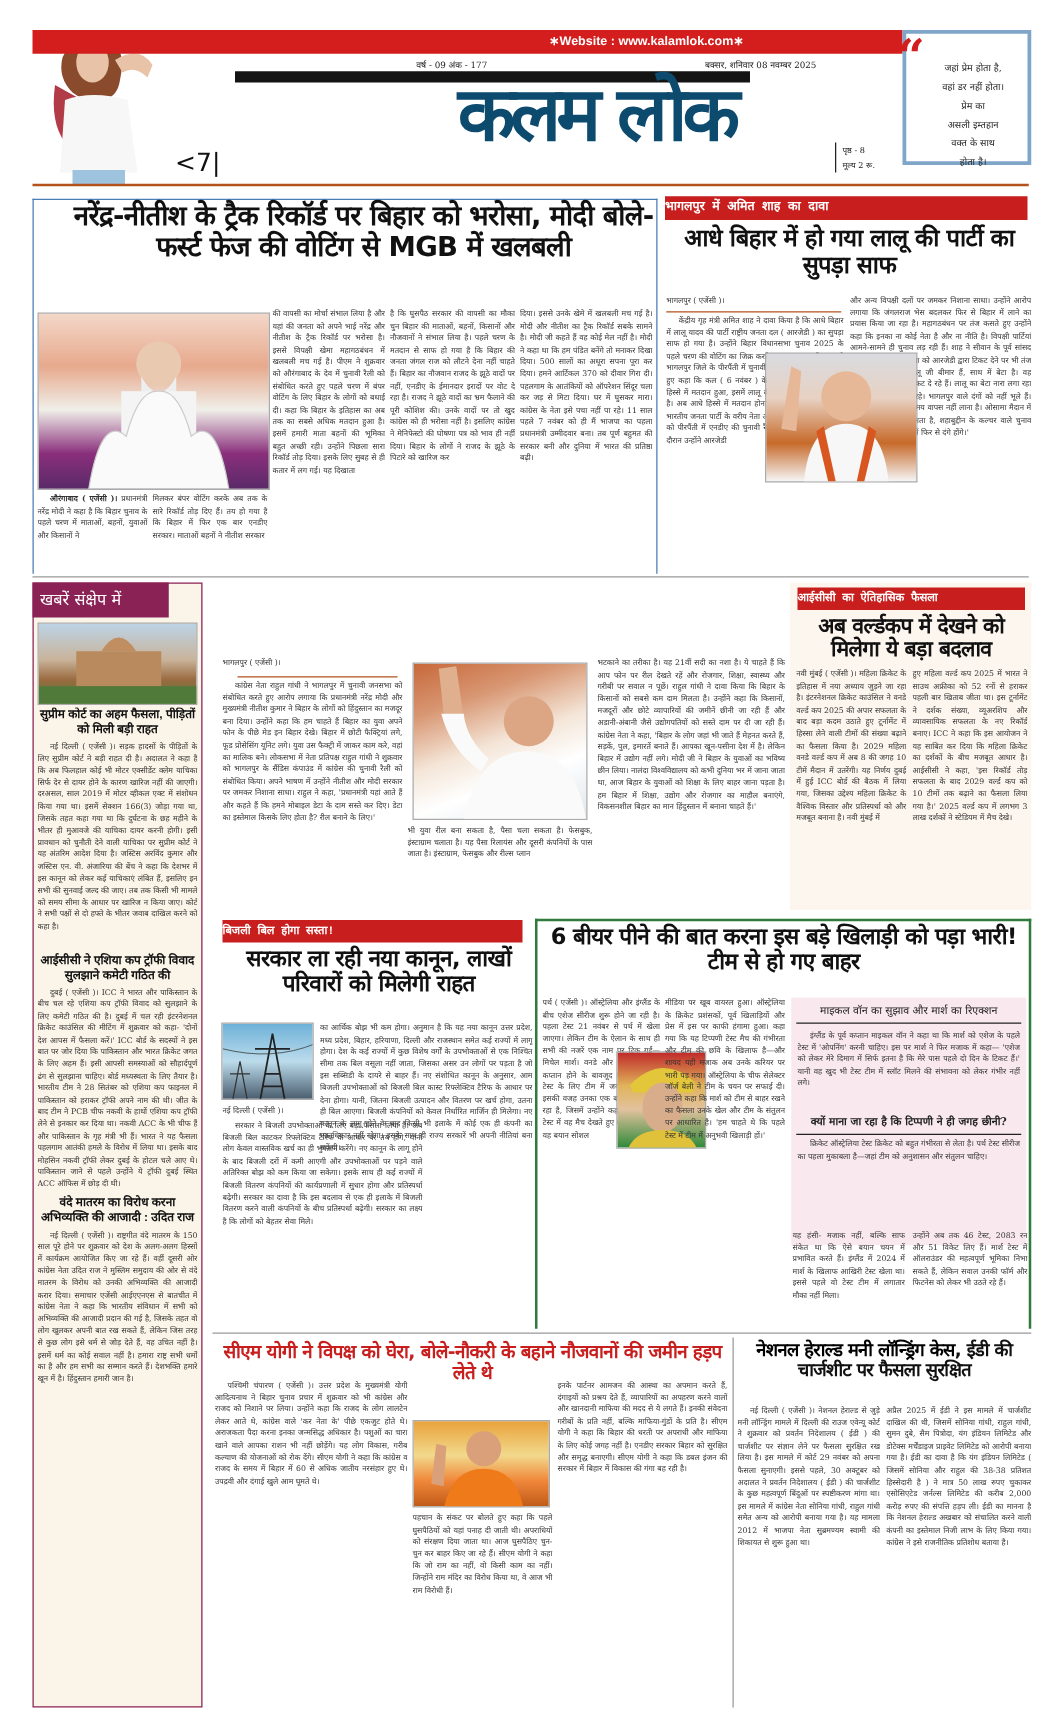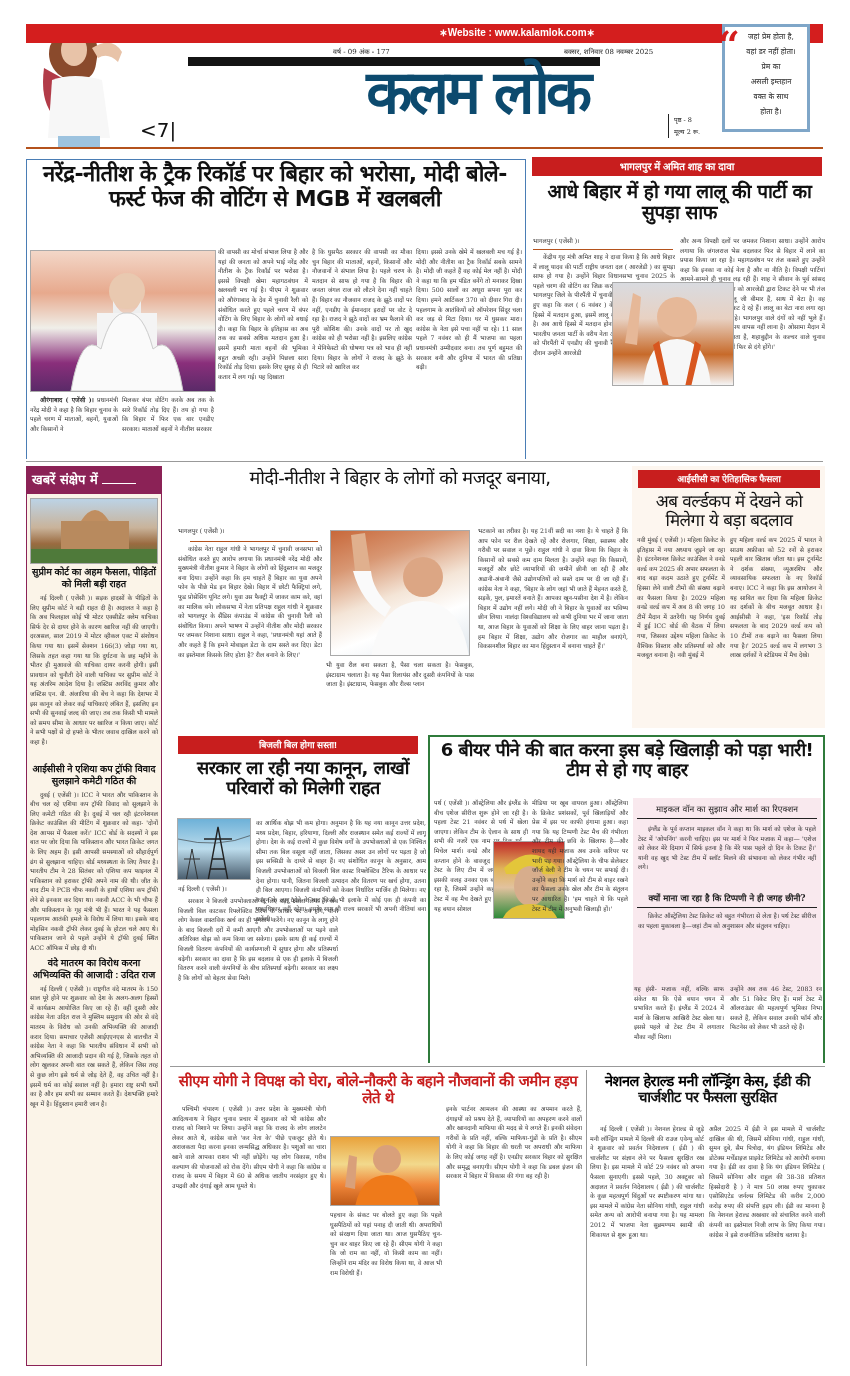--- a/index.html
+++ b/index.html
@@ -1,46 +1,46 @@
 <!DOCTYPE html>
 <html><head>
 <meta charset="utf-8">
 <style>
 *{box-sizing:border-box;margin:0;padding:0}
 body{width:850px;height:1376px;background:#fff;font-family:"DejaVu Serif",serif;color:#222;overflow:hidden;position:relative}
 .abs{position:absolute}
 .txt{font-family:"DejaVu Serif",serif;font-size:6.2px;line-height:9.6px;color:#333;text-align:justify;overflow:hidden}
 .txt p{text-indent:10px}
 .hl{font-family:"DejaVu Sans",sans-serif;font-weight:bold;color:#111;text-align:center;line-height:1.12;letter-spacing:-0.5px}
-.redbar{background:#c81e1e;color:#fff;font-family:Liberation Sans, sans-serif;text-align:center;font-weight:bold}
+.redbar{background:#c81e1e;color:#fff;font-family:Liberation Mono, monospace;font-weight:bold}
 .photo{overflow:hidden;border:1px solid #aaa}
 
 #topbar{left:26px;top:24px;width:797px;height:19px;background:#d41e1e}
 #website{right:255px;top:27px;color:#fff;font-size:10px;font-weight:bold;font-family:Liberation Sans, sans-serif}
 #meta-issue{left:333px;top:47px;font-size:7px;color:#222}
 #meta-date{left:564px;top:47px;font-size:7px;color:#222}
 #mast{left:188px;top:40px;width:400px;height:105px;font-family:"DejaVu Sans",sans-serif;font-weight:bold;font-size:60px;line-height:105px;letter-spacing:-4px;color:#0c4a6e;text-align:right}
 #mast-line{left:188px;top:57px;width:412px;height:9px;background:#141414}
 #pagenum{left:140px;top:118px;font-size:20px;font-family:"DejaVu Sans",sans-serif;color:#111}
 #pg-info{left:668px;top:114px;font-size:6.5px;line-height:12px;border-left:1.5px solid #222;padding-left:5px}
-#quotebox{left:722px;top:24px;width:88px;height:108px;border:3px solid #7fa6c8;background:#fff;padding:2px 4px 4px 14px}
+#quotebox{left:722px;top:24px;width:103px;height:108px;border:3px solid #7fa6c8;background:#fff;padding:20px 4px 4px 14px}
 #quotemark{left:718px;top:26px;color:#d41e1e;font-size:38px;font-weight:bold;font-family:"DejaVu Serif",serif;line-height:38px}
 #quote{font-size:7.5px;line-height:15px;text-align:center;color:#222}
 #girl{left:22px;top:18px;width:128px;height:130px}
 #rule1{left:26px;top:147px;width:797px;height:2px;background:#b4521c}
 
 #s1-box{left:26px;top:159px;width:500px;height:300px;border:1.5px solid #4a7db5;border-bottom:none}
-#s1-head{left:28px;top:162px;width:494px;font-size:22px}
+#s1-head{left:44px;top:162px;width:494px;font-size:22px}
 #s1-photo{left:30px;top:250px;width:186px;height:142px;background:linear-gradient(180deg,#f3d7c8 0%,#e7a98d 30%,#f0efe9 55%,#8a2f7b 80%,#5a2a68 100%)}
 
 #s2-red{left:532px;top:157px;width:290px;height:19px;font-size:10px;line-height:19px}
 #s2-head{left:532px;top:181px;width:295px;font-size:19px}
 #s2-photo{left:612px;top:282px;width:122px;height:104px;background:linear-gradient(180deg,#d9dbe0 0%,#e8d1c2 35%,#c76a2a 70%,#f5f5f5 100%)}
 
-#brief-bar{left:26px;top:466px;width:136px;height:28px;background:#8b2256;color:#fff;font-size:13px;font-weight:bold;padding:4px 6px;font-family:"DejaVu Sans",sans-serif}
+#brief-bar{left:26px;top:466px;width:109px;height:28px;background:#8b2256;color:#fff;font-size:13px;font-weight:normal;padding:4px 6px;font-family:"DejaVu Sans",sans-serif}
 #brief-box{left:26px;top:466px;width:136px;height:900px;border:1.5px solid #8b2256;background:#fbf4e8}
 #brief-photo{left:30px;top:498px;width:128px;height:66px;background:linear-gradient(180deg,#bcd3e6 0%,#c9b39a 45%,#9a6b40 70%,#4c7a3c 100%)}
 .brief-hl{font-size:9.5px;line-height:12px;text-align:center;font-weight:bold;font-family:Liberation Sans, sans-serif;color:#111}
 
 #s3-head{left:170px;top:468px;width:460px;font-size:18px;font-weight:bold}
 #s3-photo{left:330px;top:530px;width:140px;height:126px;background:linear-gradient(160deg,#c8683a 0%,#d89773 25%,#f4e5d7 50%,#ffffff 70%,#dfe6ec 100%)}
 
 #s4-box{left:632px;top:466px;width:193px;height:262px;background:#fdf6ef}
 #s4-red{left:638px;top:470px;width:182px;height:18px;font-size:9px;line-height:18px}
 #s4-head{left:638px;top:492px;width:182px;font-size:17px}
@@ -152,41 +152,40 @@
   <div class="txt" style="margin-top:3px">
       <p>दुबई ( एजेंसी )। ICC ने भारत और पाकिस्तान के बीच चल रहे एशिया कप ट्रॉफी विवाद को सुलझाने के लिए कमेटी गठित की है। दुबई में चल रही इंटरनेशनल क्रिकेट काउंसिल की मीटिंग में शुक्रवार को कहा- 'दोनों देश आपस में फैसला करें।' ICC बोर्ड के सदस्यों ने इस बात पर जोर दिया कि पाकिस्तान और भारत क्रिकेट जगत के लिए अहम हैं। इसी आपसी समस्याओं को सौहार्दपूर्ण ढंग से सुलझाना चाहिए। बोर्ड मध्यस्थता के लिए तैयार है। भारतीय टीम ने 28 सितंबर को एशिया कप फाइनल में पाकिस्तान को हराकर ट्रॉफी अपने नाम की थी। जीत के बाद टीम ने PCB चीफ नकवी के हाथों एशिया कप ट्रॉफी लेने से इनकार कर दिया था। नकवी ACC के भी चीफ हैं और पाकिस्तान के गृह मंत्री भी हैं। भारत ने यह फैसला पहलगाम आतंकी हमले के विरोध में लिया था। इसके बाद मोहसिन नकवी ट्रॉफी लेकर दुबई के होटल चले आए थे। पाकिस्तान जाने से पहले उन्होंने ये ट्रॉफी दुबई स्थित ACC ऑफिस में छोड़ दी थी।</p>
     </div>
   <div class="brief-hl" style="margin-top:4px">वंदे मातरम का विरोध करना अभिव्यक्ति की आजादी : उदित राज</div>
   <div class="txt" style="margin-top:3px">
       <p>नई दिल्ली ( एजेंसी )। राष्ट्रगीत वंदे मातरम के 150 साल पूरे होने पर शुक्रवार को देश के अलग-अलग हिस्सों में कार्यक्रम आयोजित किए जा रहे हैं। वहीं दूसरी ओर कांग्रेस नेता उदित राज ने मुस्लिम समुदाय की ओर से वंदे मातरम के विरोध को उनकी अभिव्यक्ति की आजादी करार दिया। समाचार एजेंसी आईएएनएस से बातचीत में कांग्रेस नेता ने कहा कि भारतीय संविधान में सभी को अभिव्यक्ति की आजादी प्रदान की गई है, जिसके तहत वो लोग खुलकर अपनी बात रख सकते हैं, लेकिन जिस तरह से कुछ लोग इसे धर्म से जोड़ देते हैं, वह उचित नहीं है। इसमें धर्म का कोई सवाल नहीं है। हमारा राष्ट्र सभी धर्मों का है और हम सभी का सम्मान करते हैं। देशभक्ति हमारे खून में है। हिंदुस्तान हमारी जान है।</p>
     </div>
 </div>
 
 <div class="abs hl" id="s3-head" style="font-weight:normal">
-  <div>मोदी-नीतीश ने बिहार के लोगों को मजदूर बनाया,</div>
 </div>
 <div class="abs txt" style="left:178px;top:526px;width:140px">भागलपुर ( एजेंसी )।</div>
 <div class="abs" style="left:190px;top:541px;width:128px;height:1px;background:#b4521c"></div>
 <div class="abs txt" style="left:178px;top:544px;width:144px;height:180px">
     <p>कांग्रेस नेता राहुल गांधी ने भागलपुर में चुनावी जनसभा को संबोधित करते हुए आरोप लगाया कि प्रधानमंत्री नरेंद्र मोदी और मुख्यमंत्री नीतीश कुमार ने बिहार के लोगों को हिंदुस्तान का मजदूर बना दिया। उन्होंने कहा कि हम चाहते हैं बिहार का युवा अपने फोन के पीछे मेड इन बिहार देखे। बिहार में छोटी फैक्ट्रियां लगे, फूड प्रोसेसिंग यूनिट लगे। युवा उस फैक्ट्री में जाकर काम करे, वहां का मालिक बने। लोकसभा में नेता प्रतिपक्ष राहुल गांधी ने शुक्रवार को भागलपुर के सैंडिस कंपाउंड में कांग्रेस की चुनावी रैली को संबोधित किया। अपने भाषण में उन्होंने नीतीश और मोदी सरकार पर जमकर निशाना साधा। राहुल ने कहा, 'प्रधानमंत्री यहां आते हैं और कहते हैं कि हमने मोबाइल डेटा के दाम सस्ते कर दिए। डेटा का इस्तेमाल किसके लिए होता है? रील बनाने के लिए।'</p>
   </div>
 <div class="abs photo" id="s3-photo">
   <svg width="140" height="126" viewBox="0 0 140 126">
     <path d="M24 40 L20 4 L34 2 L40 44Z" fill="#e0b08e"></path>
     <circle cx="92" cy="46" r="20" fill="#dca684"></circle>
     <path d="M40 126 Q50 70 92 70 Q130 72 138 126Z" fill="#fafafa"></path>
     <path d="M22 40 Q30 70 54 86 L60 76 Q42 60 40 40Z" fill="#fafafa"></path>
   </svg>
 </div>
 <div class="abs txt" style="left:326px;top:660px;width:148px;height:64px">भी युवा रील बना सकता है, पैसा चला सकता है। फेसबुक, इंस्टाग्राम चलाता है। यह पैसा रिलायंस और दूसरी कंपनियों के पास जाता है। इंस्टाग्राम, फेसबुक और रील्स प्लान</div>
 <div class="abs txt" style="left:478px;top:526px;width:150px;height:198px">भटकाने का तरीका है। यह 21वीं सदी का नशा है। ये चाहते हैं कि आप फोन पर रील देखते रहें और रोजगार, शिक्षा, स्वास्थ्य और गरीबी पर सवाल न पूछें। राहुल गांधी ने दावा किया कि बिहार के किसानों को सबसे कम दाम मिलता है। उन्होंने कहा कि किसानों, मजदूरों और छोटे व्यापारियों की जमीनें छीनी जा रही हैं और अडानी-अंबानी जैसे उद्योगपतियों को सस्ते दाम पर दी जा रही हैं। कांग्रेस नेता ने कहा, 'बिहार के लोग जहां भी जाते हैं मेहनत करते हैं, सड़कें, पुल, इमारतें बनाते हैं। आपका खून-पसीना देश में है। लेकिन बिहार में उद्योग नहीं लगे। मोदी जी ने बिहार के युवाओं का भविष्य छीन लिया। नालंदा विश्वविद्यालय को कभी दुनिया भर में जाना जाता था, आज बिहार के युवाओं को शिक्षा के लिए बाहर जाना पड़ता है। हम बिहार में शिक्षा, उद्योग और रोजगार का माहौल बनाएंगे, विकसनशील बिहार का मान हिंदुस्तान में बनाना चाहते हैं।'</div>
 
 <div class="abs" id="s4-box"></div>
 <div class="abs redbar" id="s4-red">आईसीसी का ऐतिहासिक फैसला</div>
-<div class="abs hl" id="s4-head" style="font-weight:normal">अब वर्ल्डकप में देखने को मिलेगा ये बड़ा बदलाव</div>
+<div class="abs hl" id="s4-head" style="font-weight:bold">अब वर्ल्डकप में देखने को मिलेगा ये बड़ा बदलाव</div>
 <div class="abs txt" style="left:637px;top:535px;width:88px;height:190px">नवी मुंबई ( एजेंसी )। महिला क्रिकेट के इतिहास में नया अध्याय जुड़ने जा रहा है। इंटरनेशनल क्रिकेट काउंसिल ने वनडे वर्ल्ड कप 2025 की अपार सफलता के बाद बड़ा कदम उठाते हुए टूर्नामेंट में हिस्सा लेने वाली टीमों की संख्या बढ़ाने का फैसला किया है। 2029 महिला वनडे वर्ल्ड कप में अब 8 की जगह 10 टीमें मैदान में उतरेंगी। यह निर्णय दुबई में हुई ICC बोर्ड की बैठक में लिया गया, जिसका उद्देश्य महिला क्रिकेट के वैश्विक विस्तार और प्रतिस्पर्धा को और मजबूत बनाना है। नवी मुंबई में</div>
 <div class="abs txt" style="left:730px;top:535px;width:92px;height:190px">हुए महिला वर्ल्ड कप 2025 में भारत ने साउथ अफ्रीका को 52 रनों से हराकर पहली बार खिताब जीता था। इस टूर्नामेंट ने दर्शक संख्या, व्यूअरशिप और व्यावसायिक सफलता के नए रिकॉर्ड बनाए। ICC ने कहा कि इस आयोजन ने यह साबित कर दिया कि महिला क्रिकेट का दर्शकों के बीच मजबूत आधार है। आईसीसी ने कहा, 'इस रिकॉर्ड तोड़ सफलता के बाद 2029 वर्ल्ड कप को 10 टीमों तक बढ़ाने का फैसला लिया गया है।' 2025 वर्ल्ड कप में लगभग 3 लाख दर्शकों ने स्टेडियम में मैच देखे।</div>
 
 <div class="abs redbar" id="s5-red">बिजली बिल होगा सस्ता!</div>
 <div class="abs hl" id="s5-head">सरकार ला रही नया कानून, लाखों परिवारों को मिलेगी राहत</div>
 <div class="abs photo" id="s5-photo">
   <svg width="74" height="62" viewBox="0 0 74 62">
     <path d="M30 62 L40 8 L50 62 M34 40 L46 40 M32 50 L48 50 M26 20 L54 20" stroke="#222" stroke-width="1.4" fill="none"></path>
     <path d="M8 62 L14 30 L20 62 M6 40 L22 40" stroke="#333" stroke-width="1" fill="none"></path>
     <path d="M0 20 Q40 30 74 16" stroke="#333" stroke-width="0.6" fill="none"></path>

